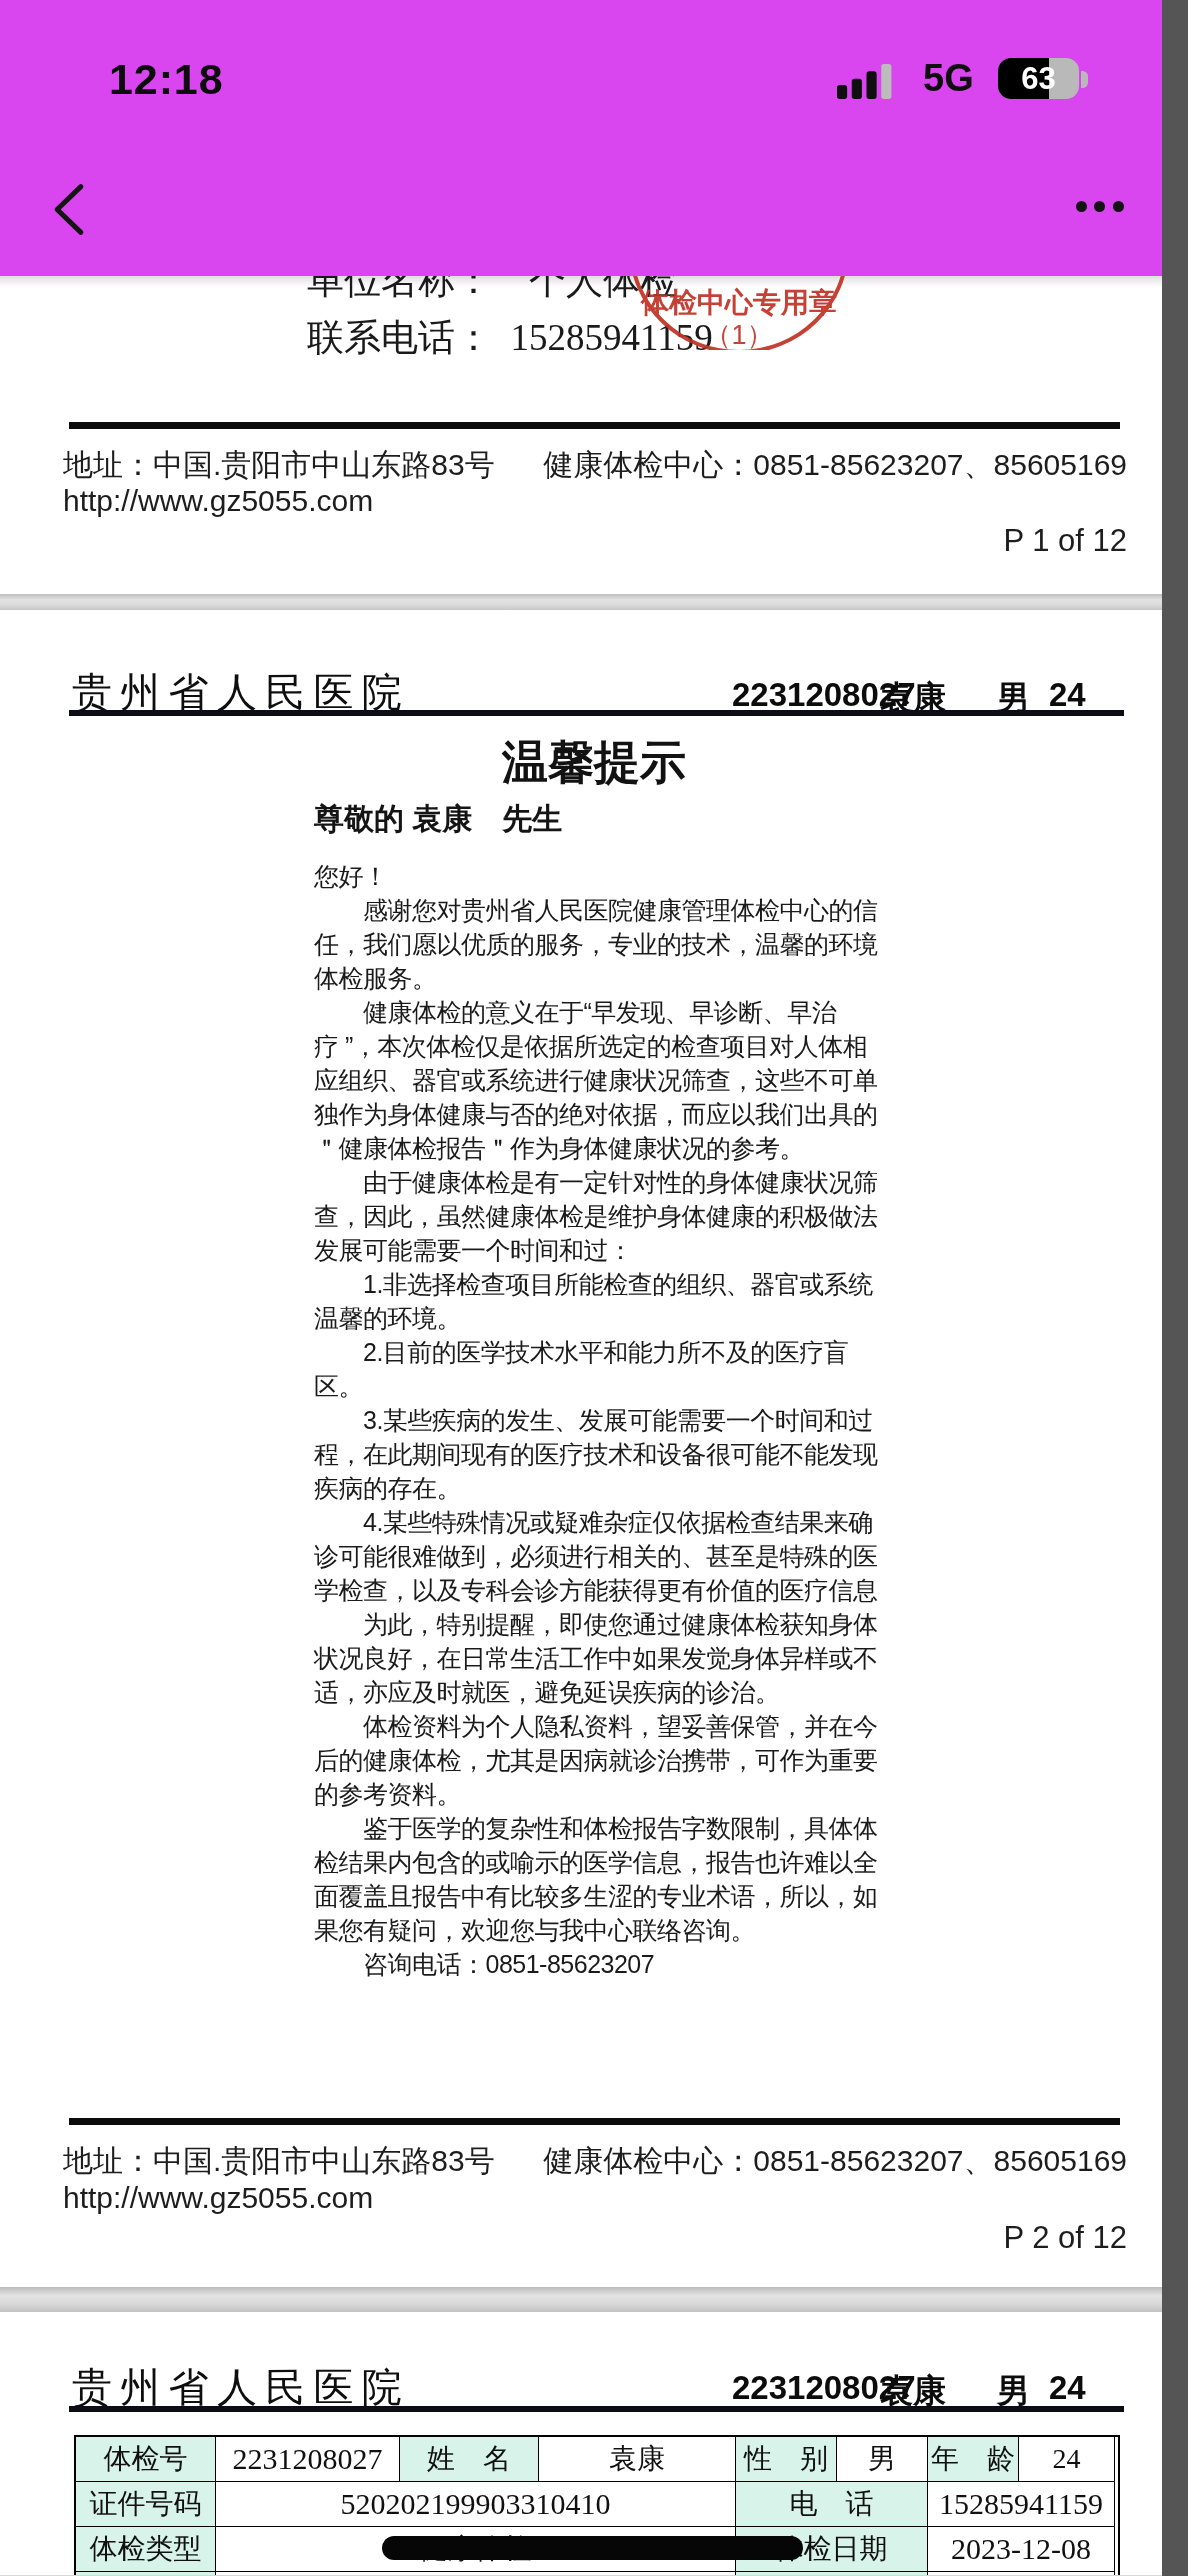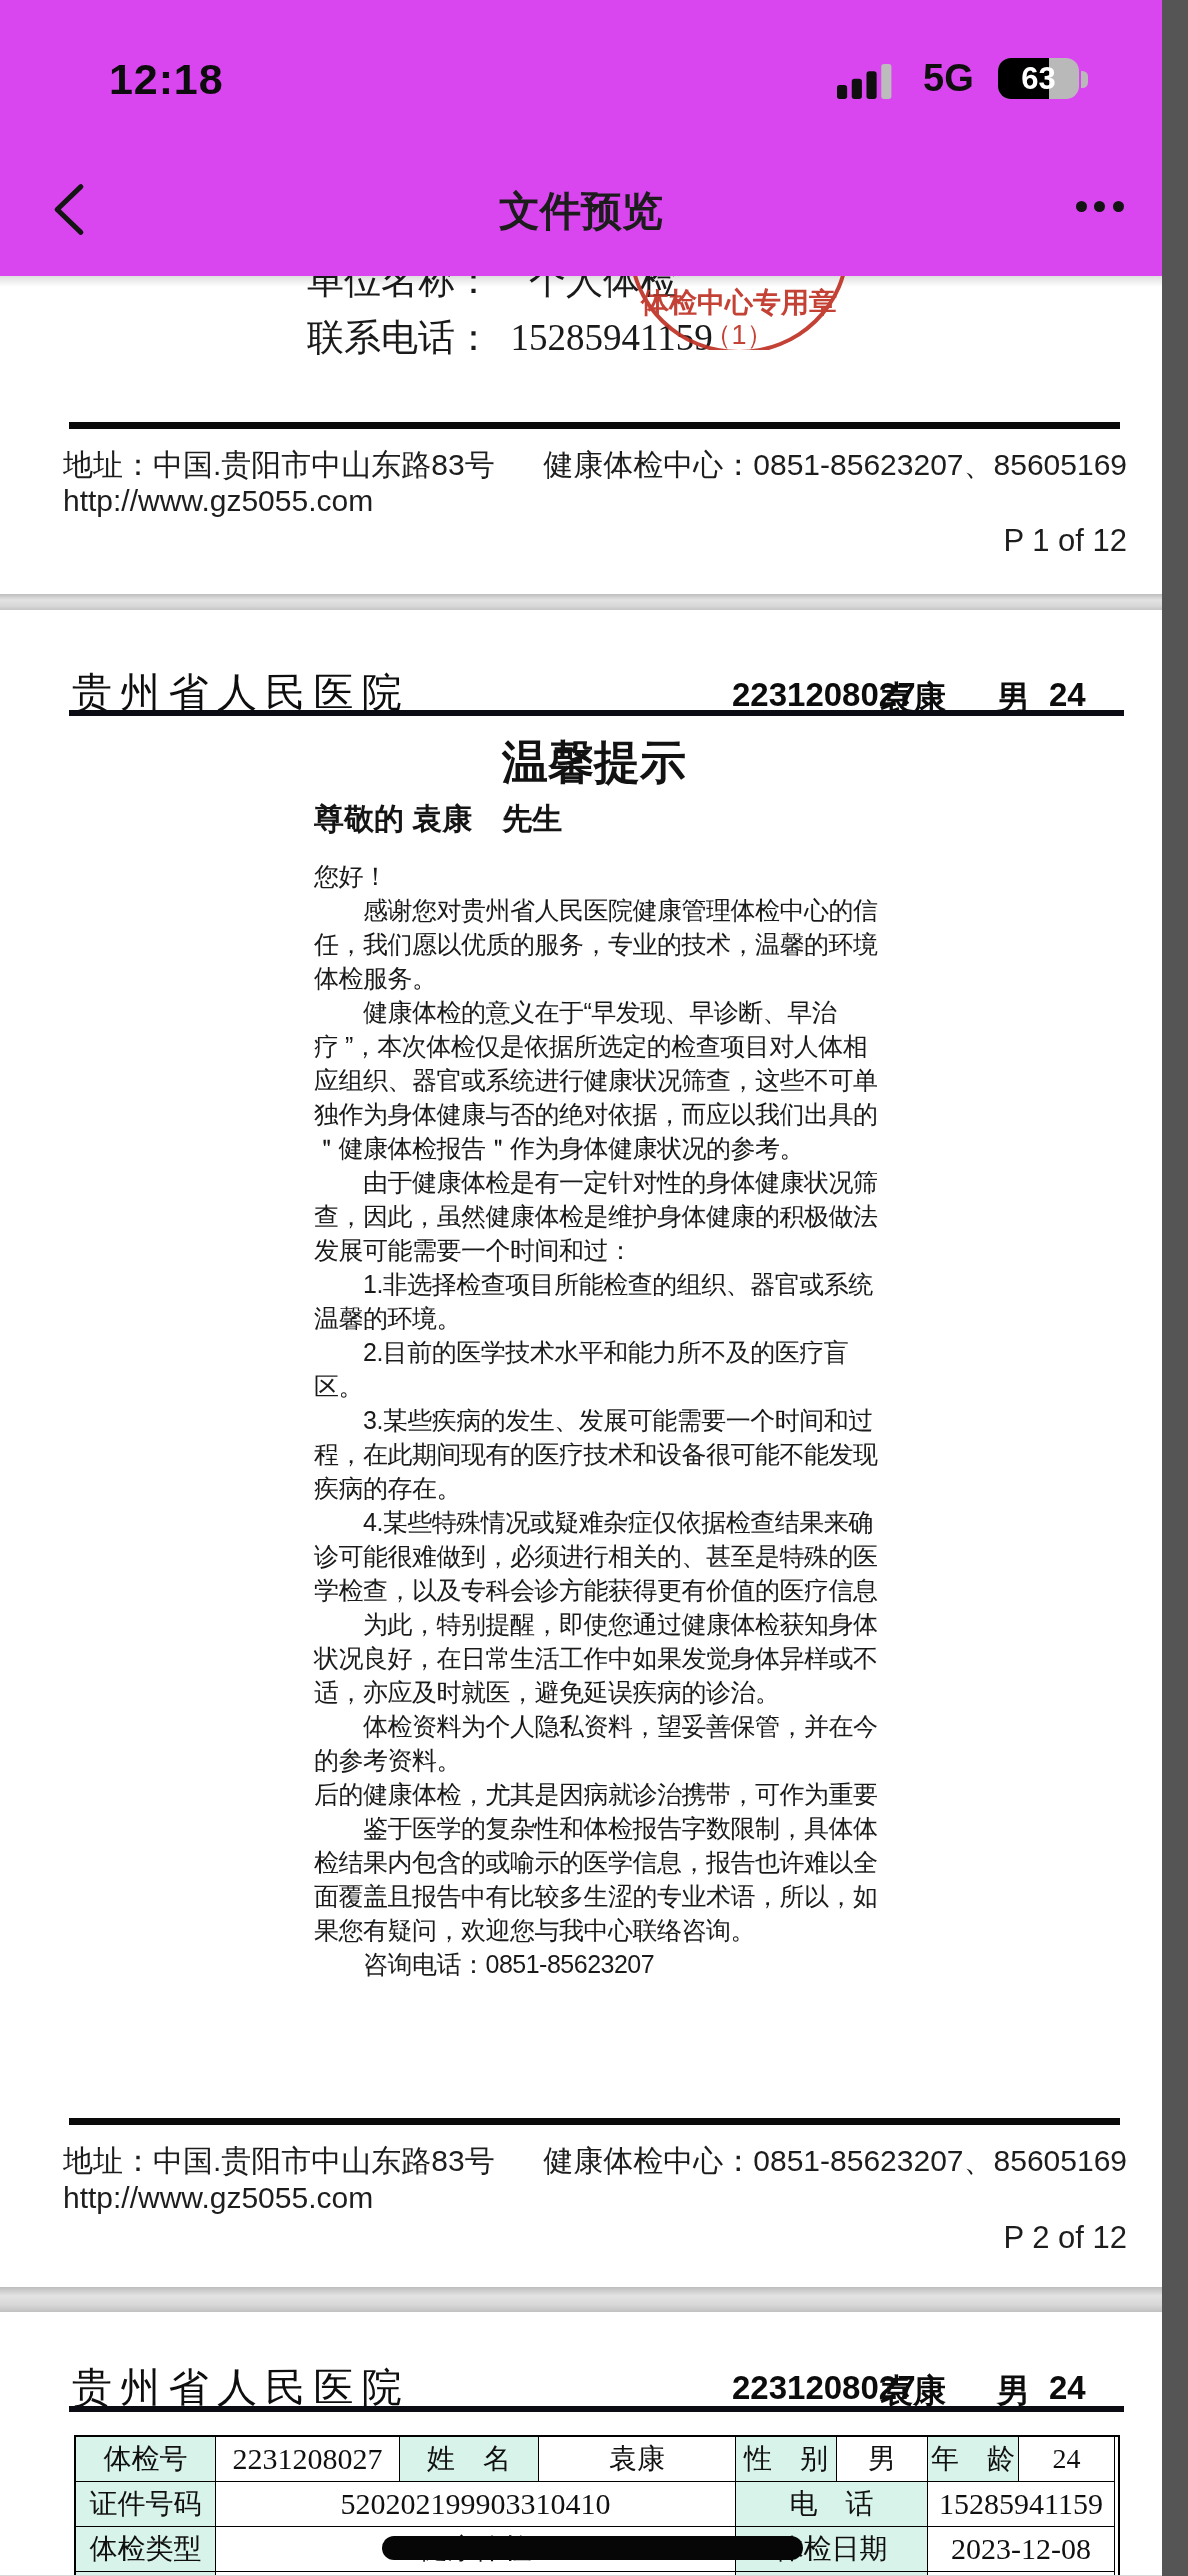--- a/index.html
+++ b/index.html
@@ -81,21 +81,20 @@
   <div class="net">5G</div>
   <div class="battery">
     <div class="fill"></div>
     <div class="pct">63</div>
   </div>
   <div class="bat-nub"></div>
 
   <svg class="nav-back" viewBox="0 0 46 60">
     <path d="M36 5 L10 30 L36 55" fill="none" stroke="#151515" stroke-width="5.5" stroke-linecap="round" stroke-linejoin="round"></path>
   </svg>
-  <div class="nav-title">文件预览</div>
   <div class="nav-more">
       <i></i>
       <i></i>
       <i></i>
     </div>
 
   <div class="viewport">
 
     <div class="page page1">
       <div class="topshadow"></div>
@@ -146,22 +145,22 @@
           <div class="bline">　　3.某些疾病的发生、发展可能需要一个时间和过</div>
           <div class="bline">程，在此期间现有的医疗技术和设备很可能不能发现</div>
           <div class="bline">疾病的存在。</div>
           <div class="bline">　　4.某些特殊情况或疑难杂症仅依据检查结果来确</div>
           <div class="bline">诊可能很难做到，必须进行相关的、甚至是特殊的医</div>
           <div class="bline">学检查，以及专科会诊方能获得更有价值的医疗信息</div>
           <div class="bline">　　为此，特别提醒，即使您通过健康体检获知身体</div>
           <div class="bline">状况良好，在日常生活工作中如果发觉身体异样或不</div>
           <div class="bline">适，亦应及时就医，避免延误疾病的诊治。</div>
           <div class="bline">　　体检资料为个人隐私资料，望妥善保管，并在今</div>
+          <div class="bline">后的健康体检，尤其是因病就诊治携带，可作为重要</div>
           <div class="bline">的参考资料。</div>
-          <div class="bline">后的健康体检，尤其是因病就诊治携带，可作为重要</div>
           <div class="bline">　　鉴于医学的复杂性和体检报告字数限制，具体体</div>
           <div class="bline">检结果内包含的或喻示的医学信息，报告也许难以全</div>
           <div class="bline">面覆盖且报告中有比较多生涩的专业术语，所以，如</div>
           <div class="bline">果您有疑问，欢迎您与我中心联络咨询。</div>
           <div class="bline">　　咨询电话：0851-85623207</div>
         </div>
 
       <div class="f-line" style="top:1508px"></div>
       <div class="f-addr" style="top:1531px">地址：中国.贵阳市中山东路83号</div>
       <div class="f-center" style="top:1531px">健康体检中心：0851-85623207、85605169</div>

